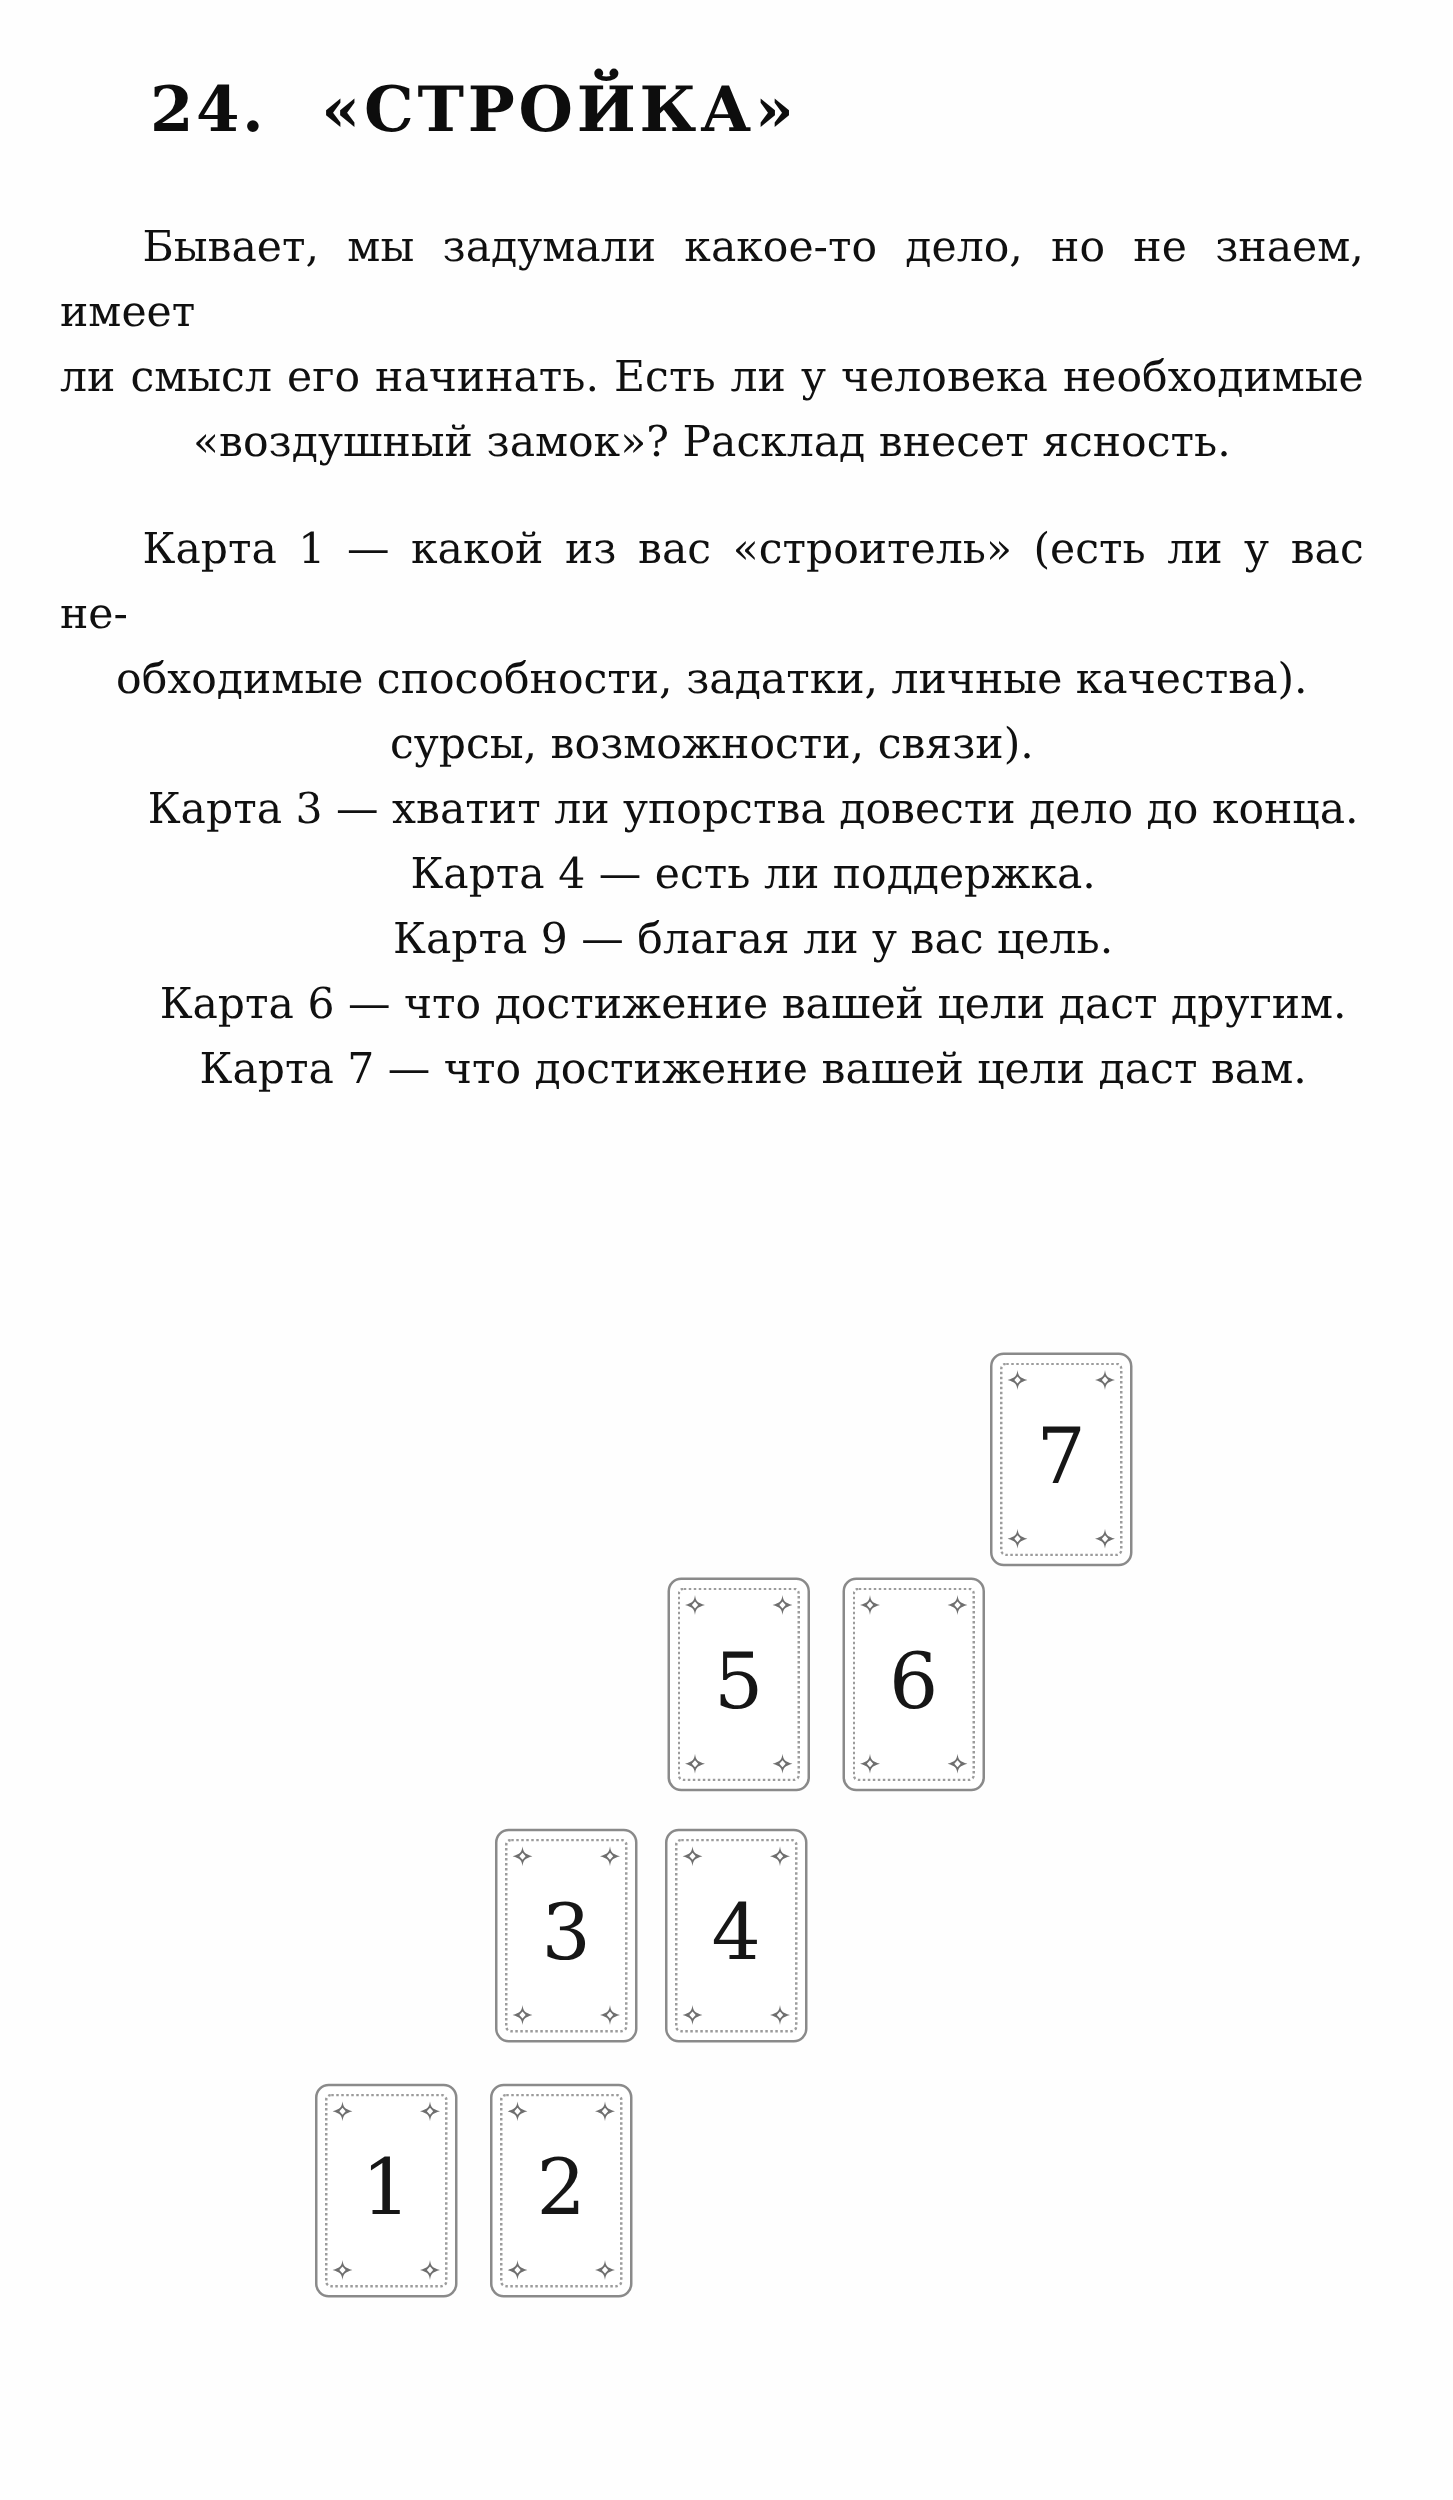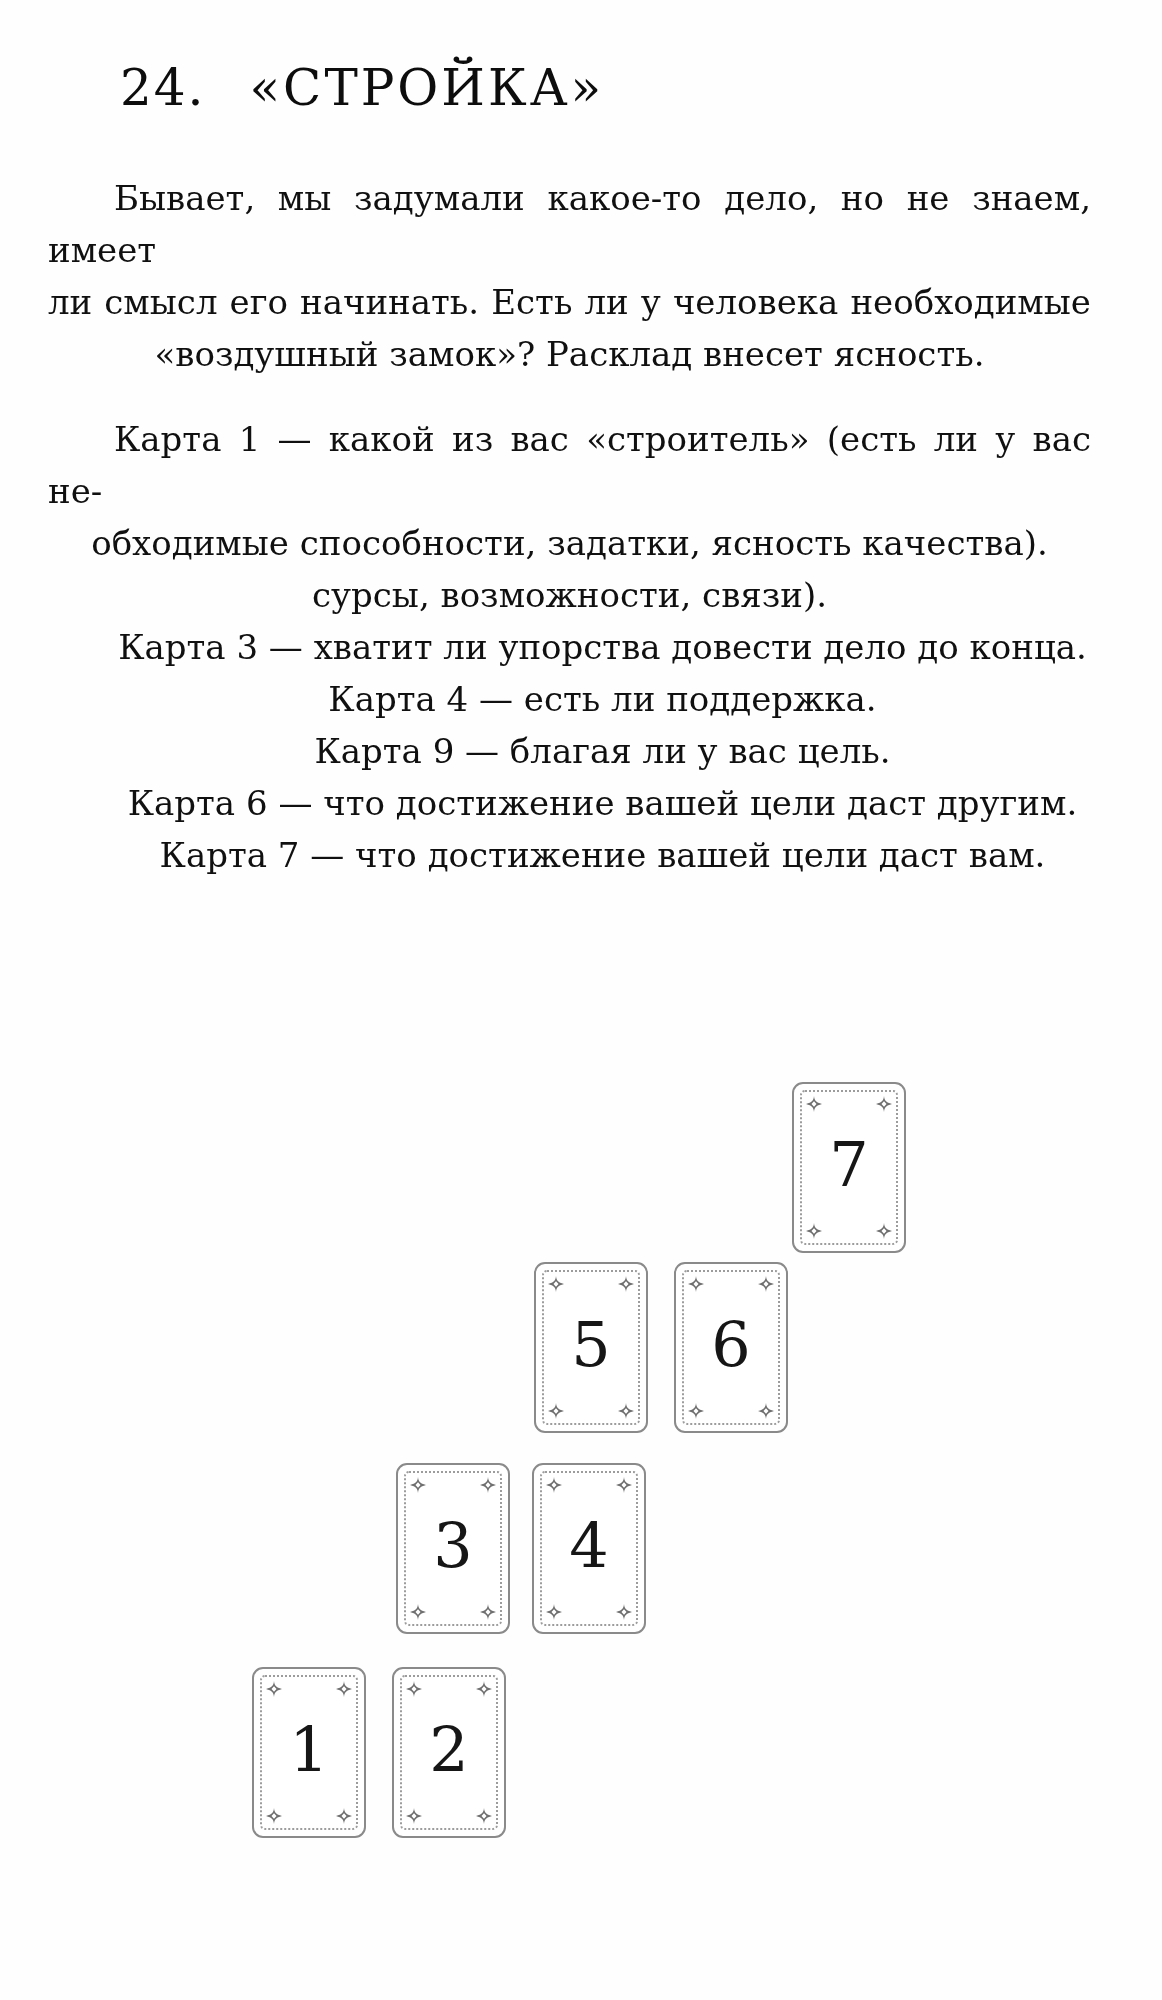--- a/index.html
+++ b/index.html
@@ -5,21 +5,21 @@
   html,body{margin:0;padding:0;}
   body{
     width:1162px;height:2000px;background:#ffffff;position:relative;
     font-family:"DejaVu Serif", serif;color:#111;overflow:hidden;
   }
   #page{position:absolute;inset:0;background:#fefefe;}
 
   
   #heading{
     position:absolute;top:56px;left:120px;display:flex;gap:44px;
-    font-family:"DejaVu Serif", serif;font-weight:normal;font-size:50px;
+    font-family:"DejaVu Serif", serif;font-weight:bold;font-size:50px;
     line-height:64px;letter-spacing:2px;color:#0d0d0d;
   }
   #heading .title{letter-spacing:3px;}
 
   
   #text-block{
     position:absolute;top:172px;left:48px;width:1043px;
     font-size:34px;line-height:52px;color:#101010;
   }
   .text-line{white-space:normal;text-align:center;}
@@ -67,21 +67,21 @@
   </div>
 
   <div id="text-block">
     <div id="intro-block">
         <div class="text-line indent justify">Бывает, мы задумали какое-то дело, но не знаем, имеет</div>
         <div class="text-line justify">ли смысл его начинать. Есть ли у человека необходимые</div>
         <div class="text-line">«воздушный замок»? Расклад внесет ясность.</div>
       </div>
     <div id="list-block">
         <div class="text-line indent justify">Карта 1 — какой из вас «строитель» (есть ли у вас не-</div>
-        <div class="text-line">обходимые способности, задатки, ясность качества).</div>
+        <div class="text-line">обходимые способности, задатки, личные качества).</div>
         <div class="text-line">сурсы, возможности, связи).</div>
         <div class="text-line indent">Карта 3 — хватит ли упорства довести дело до конца.</div>
         <div class="text-line indent">Карта 4 — есть ли поддержка.</div>
         <div class="text-line indent">Карта 9 — благая ли у вас цель.</div>
         <div class="text-line indent">Карта 6 — что достижение вашей цели даст другим.</div>
         <div class="text-line indent">Карта 7 — что достижение вашей цели даст вам.</div>
       </div>
   </div>
 
   <div id="spread">

